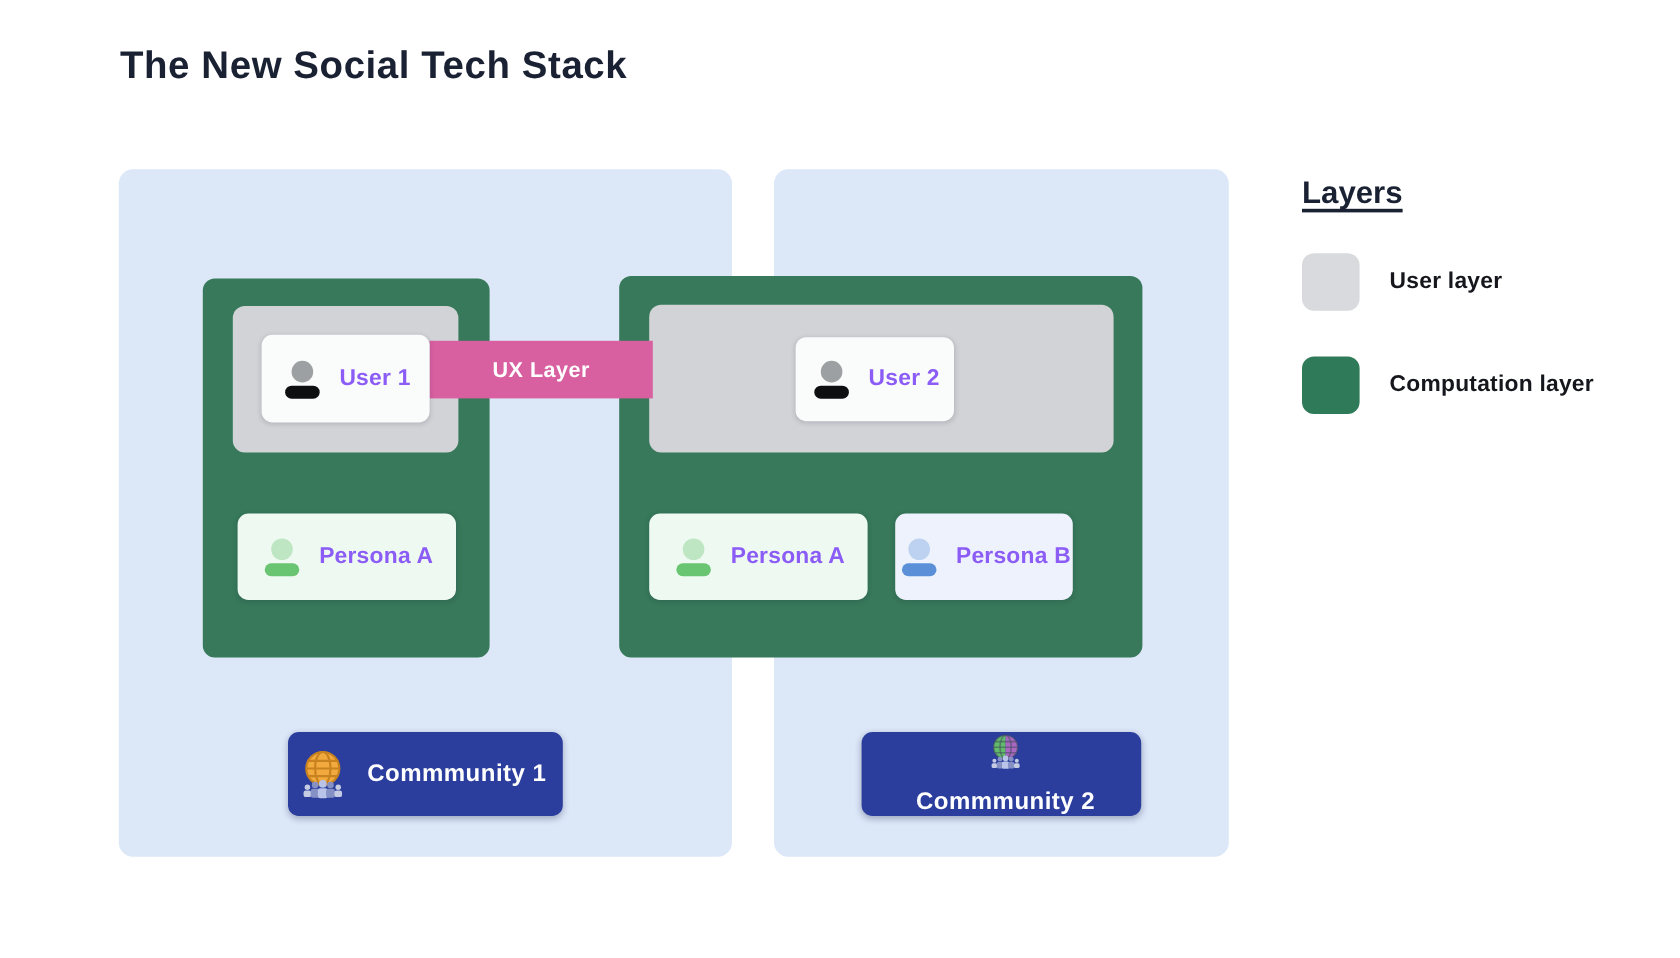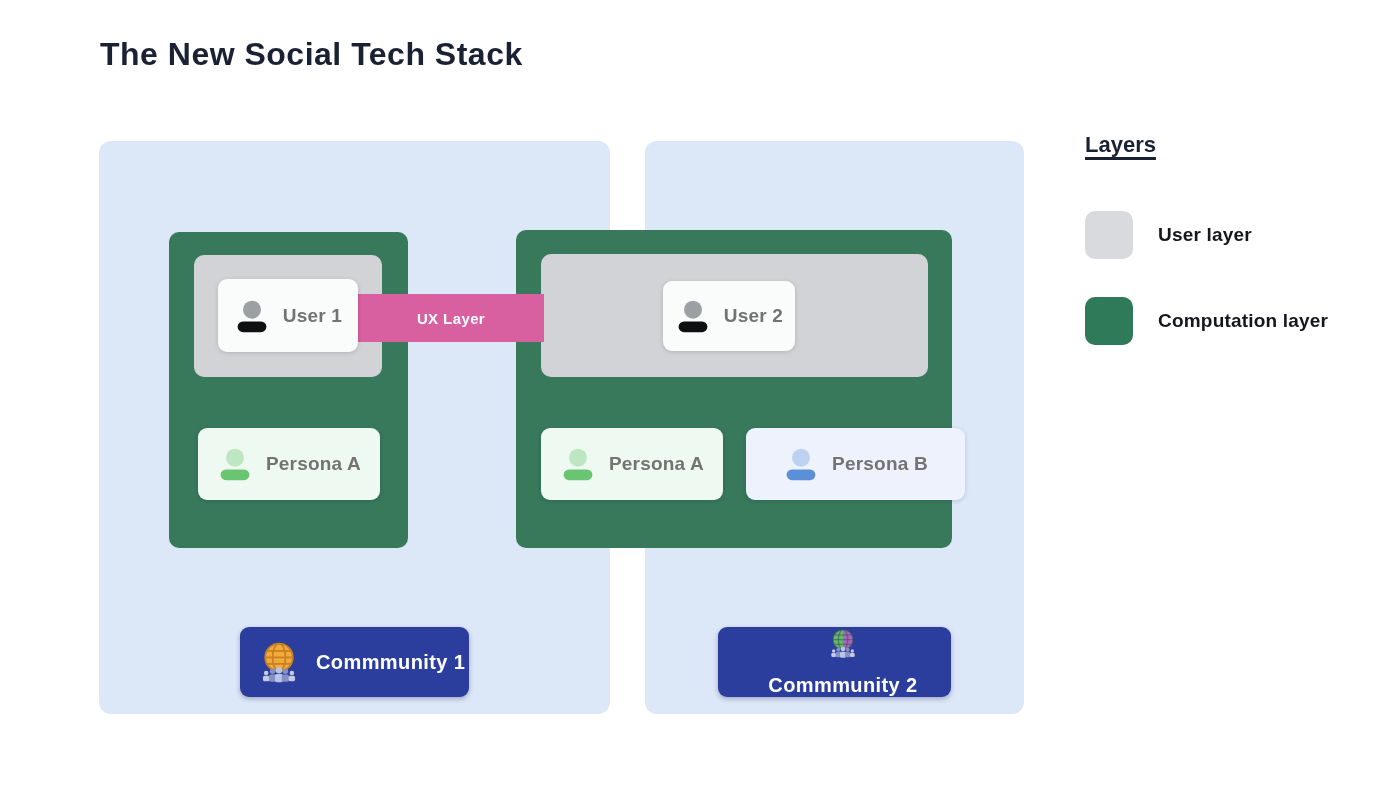--- a/index.html
+++ b/index.html
@@ -19,47 +19,47 @@
   
   .comp{border-radius:10px;z-index:2;}
   .comp-1{left:169px;top:232px;width:239px;height:316px;}
   .comp-2{left:516px;top:230px;width:436px;height:318px;}
   
   .ulayer{border-radius:10px;z-index:3;}
   .ulayer-1{left:194px;top:255px;width:188px;height:122px;}
   .ulayer-2{left:541px;top:254px;width:387px;height:123px;}
   
   .ux-band{
-    left:358px;top:294px;width:186px;height:48px;z-index:4;
+    left:358px;top:284px;width:186px;height:48px;z-index:4;
     display:flex;align-items:center;justify-content:center;
-    color:#ffffff;font-weight:700;font-size:15px;letter-spacing:.4px;
+    color:#ffffff;font-weight:700;font-size:18px;letter-spacing:.4px;
   }
   
   .card{
     border-radius:9px;z-index:5;display:flex;align-items:center;justify-content:center;gap:13px;
     box-shadow:0 1px 4px rgba(25,35,60,.18);
   }
-  .card-label{font-weight:700;font-size:19px;color:#737373;letter-spacing:.2px;}
+  .card-label{font-weight:700;font-size:19px;color:#8b5cf6;letter-spacing:.2px;}
   .user-card-1{left:218px;top:279px;width:140px;height:73px;}
   .user-card-2{left:663px;top:281px;width:132px;height:70px;}
   .persona-a1{left:198px;top:428px;width:182px;height:72px;}
   .persona-a2{left:541px;top:428px;width:182px;height:72px;}
-  .persona-b {left:746px;top:428px;width:219px;height:72px;}
+  .persona-b {left:746px;top:428px;width:148px;height:72px;}
   
   .comm-btn{
-    top:627px;height:70px;border-radius:9px;z-index:5;
-    display:flex;align-items:center;gap:15px;padding-left:17px;box-sizing:border-box;
+    top:610px;height:70px;border-radius:9px;z-index:5;
+    display:flex;align-items:center;gap:15px;padding-left:7px;box-sizing:border-box;
     box-shadow:0 2px 5px rgba(15,25,70,.3);
   }
   .comm-1{left:240px;width:229px;}
   .comm-2{left:718px;width:233px;}
   .comm-label{color:#ffffff;font-weight:700;font-size:20px;letter-spacing:.4px;}
   
   .legend-title{
-    left:1085px;top:132px;font-size:22px;font-weight:800;color:#1a2133;
+    left:1085px;top:145px;font-size:26px;font-weight:800;color:#1a2133;
     text-decoration:underline;text-decoration-thickness:3px;text-underline-offset:5px;
   }
   .legend-row{display:flex;align-items:center;gap:25px;z-index:2;}
   .legend-row-1{left:1085px;top:211px;}
   .legend-row-2{left:1085px;top:297px;}
   .swatch{width:48px;height:48px;border-radius:10px;}
   .legend-label{font-weight:700;font-size:19px;color:#15171c;letter-spacing:.2px;}
   .icon{display:block;}
 </style>
 </head>

